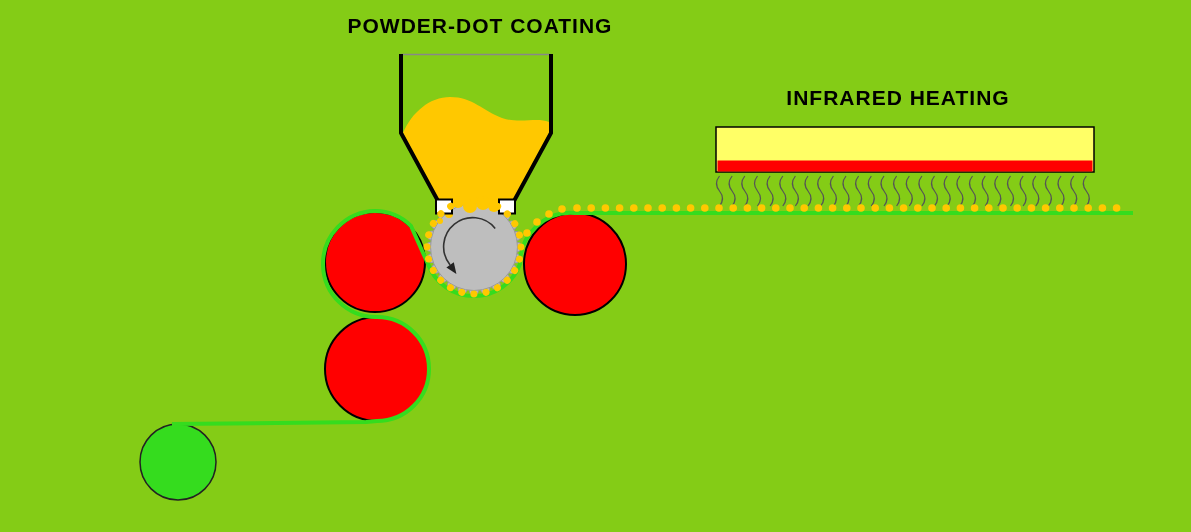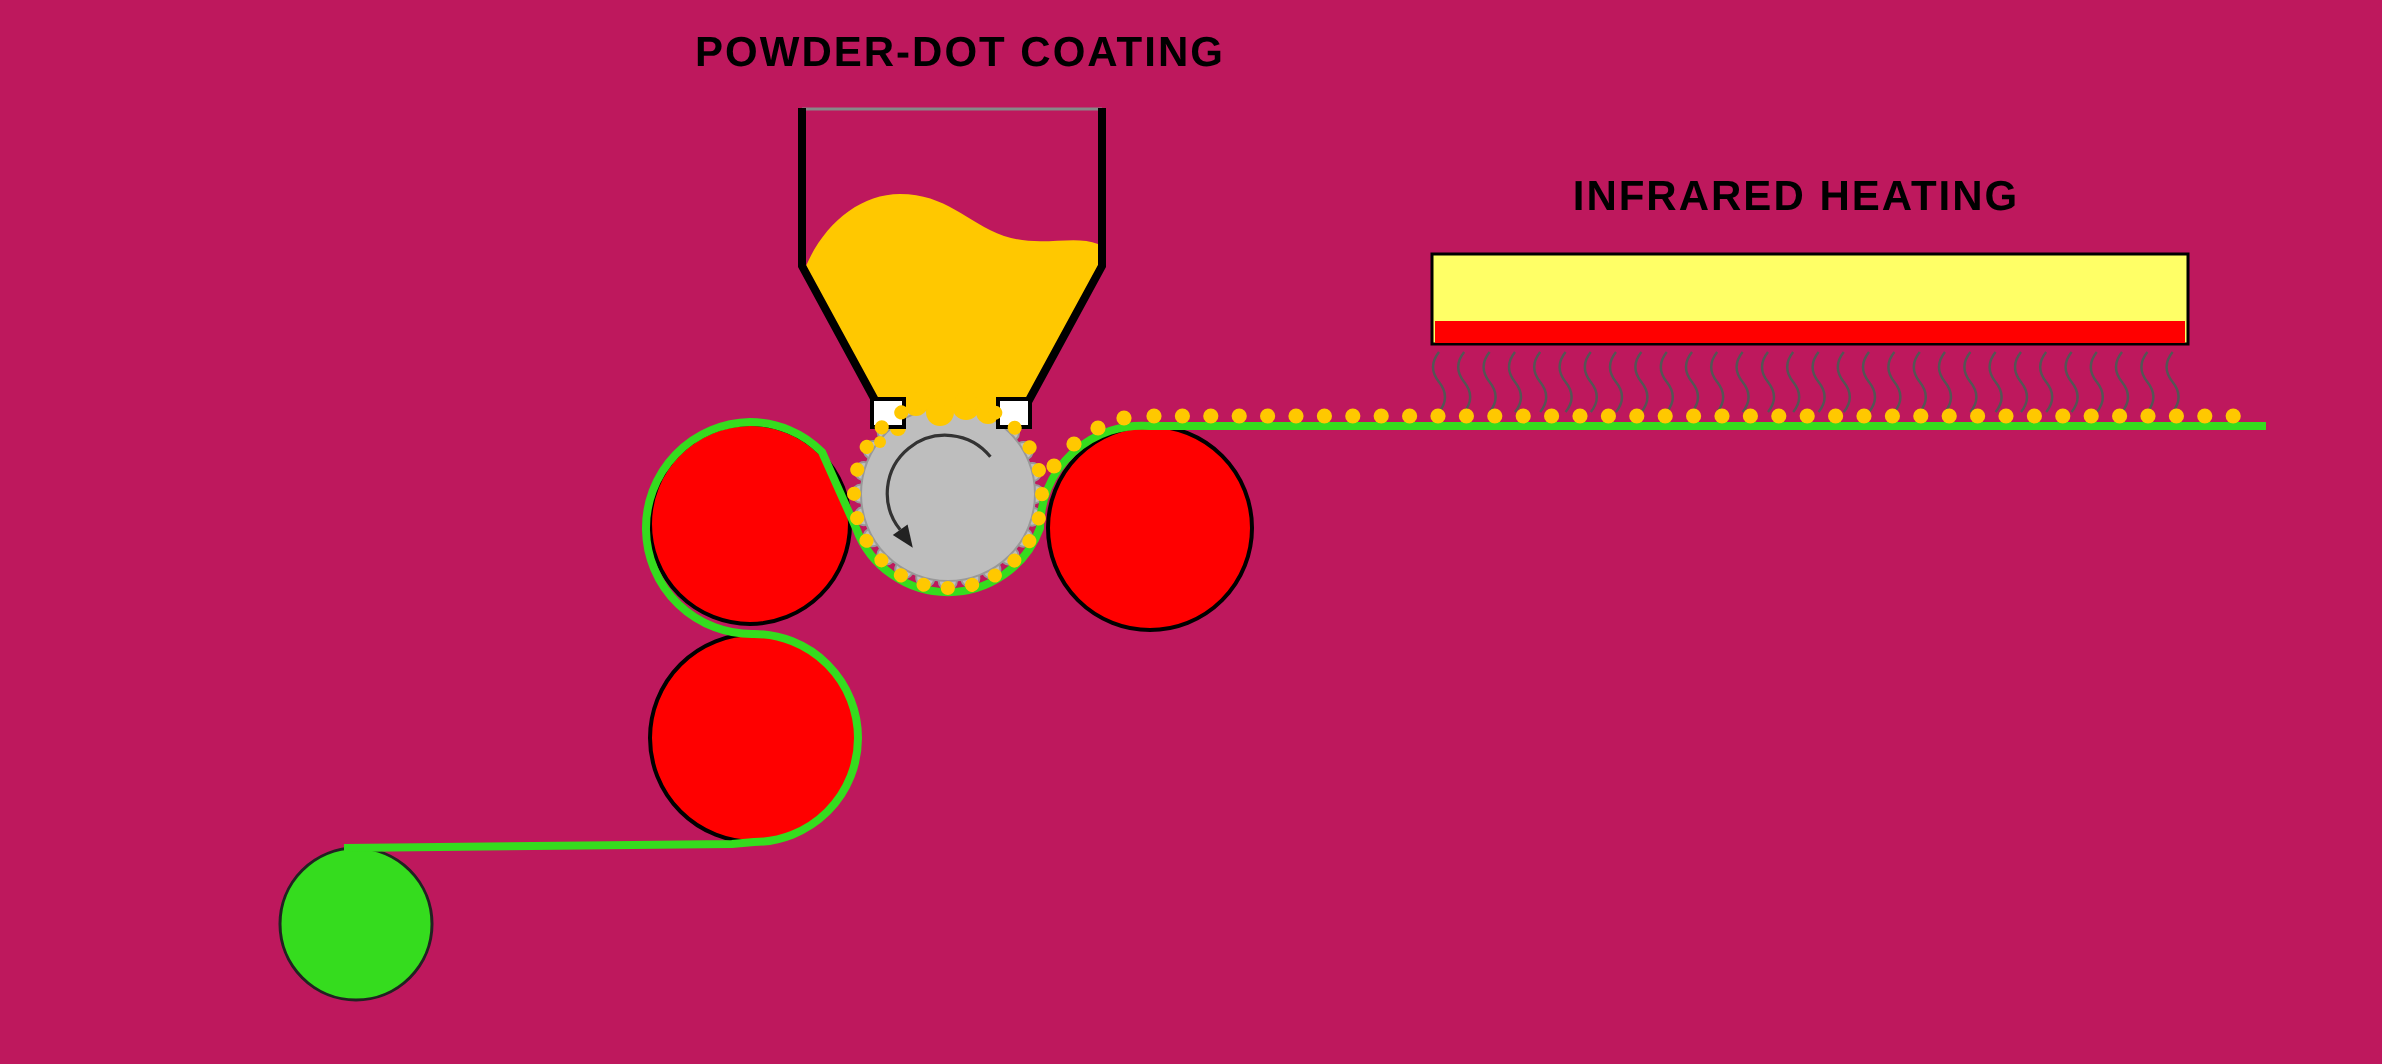--- a/index.html
+++ b/index.html
@@ -1,16 +1,16 @@
 <!DOCTYPE html>
 <html style="--powder-gold: #FFC800; --heater-yellow: #FFFF66; --heater-red: #FF0000; --roller-red: #FF0000; --web-green: #35DC1E; --unwind-roll-green: #35DC1E; --gear-gray: #BEBEBE; --gear-edge-gray: #999999; --heat-wave-gray: #555555; --outline-black: #000000;"><head>
 <meta charset="utf-8">
 <style>
   html,body{margin:0;padding:0;background:#ffffff;}
-  .stage{position:relative;width:1191px;height:532px;background:#be185d;overflow:hidden;}
+  .stage{position:relative;width:1191px;height:532px;background:#84cc16;overflow:hidden;}
   svg{display:block;}
   .label{font-family:"Liberation Sans",sans-serif;font-weight:bold;font-size:21px;
          letter-spacing:1px;fill:#000;}
   .powder{fill:var(--powder-gold);}
   .dot{fill:var(--powder-gold);}
   .wave{stroke:var(--heat-wave-gray);stroke-width:1.2;fill:none;}
   .heater-box{fill:var(--heater-yellow);stroke:var(--outline-black);stroke-width:1.5;}
   .heater-strip{fill:var(--heater-red);}
   .roller{fill:var(--roller-red);stroke:var(--outline-black);stroke-width:2;}
   .unwind{fill:var(--unwind-roll-green);stroke:#222222;stroke-width:1.5;}

